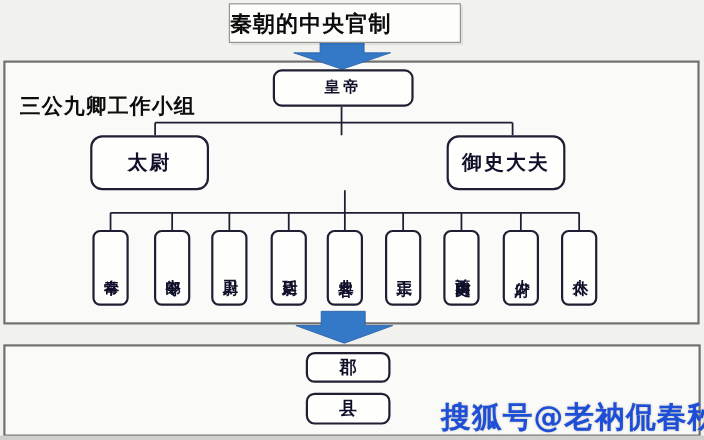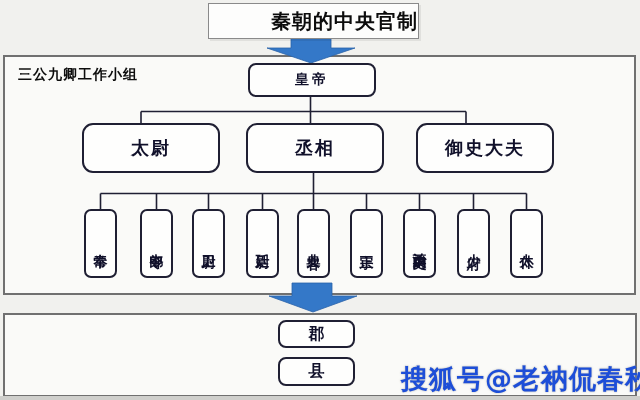--- a/index.html
+++ b/index.html
@@ -17,35 +17,35 @@
   .svg-layer { position:absolute; left:0; top:0; width:640px; height:400px; }
   .box {
     position:absolute; background:#fefefd; border:2px solid #1f1f33;
     display:flex; align-items:center; justify-content:center;
     color:#10102a; font-weight:bold; text-align:center;
   }
   .title-box {
     position:absolute; left:208px; top:3px; width:211px; height:36px;
     background:#fdfdfc; border:1px solid #8a8a8a;
     box-shadow:2px 2px 0 rgba(0,0,0,0.07);
-    display:flex; align-items:center; justify-content:flex-end;
+    display:flex; align-items:center; justify-content:flex-start;
     font-size:20px; font-weight:bold; color:#0c0c0c; letter-spacing:1px;
   }
   .emperor { left:248px; top:63px; width:128px; height:34px; border-radius:8px; font-size:14px; letter-spacing:3px; }
-  .lord    { top:123px; height:50px; width:138px; border-radius:11px; font-size:18px; letter-spacing:2px; }
+  .lord    { top:123px; height:50px; width:108px; border-radius:11px; font-size:18px; letter-spacing:2px; }
   .minister {
     top:209px; width:33px; height:69px; border-radius:7px;
     font-size:14px; line-height:1.08;
     writing-mode:vertical-rl; text-orientation:upright; letter-spacing:1px;
   }
   .local { left:278px; width:77px; border-radius:8px; font-size:16px; }
   .section-label {
     position:absolute; font-weight:bold; color:#0d0d0d; letter-spacing:1px;
   }
-  .label-top    { left:18px; top:66px;  font-size:14px; }
+  .label-top    { left:18px; top:84px;  font-size:19px; }
   .label-bottom { left:13px; top:318px; font-size:17px; }
   .watermark {
     position:absolute; left:401px; top:361px; width:236px;
     font-size:27px; font-weight:bold; letter-spacing:1px;
     color:#1d4ed8; text-shadow:0 0 2px rgba(150,150,145,0.75);
     white-space:nowrap;
   }
   .bottom-strip {
     position:absolute; left:0; top:396px; width:640px; height:4px; background:#cfcfcc;
   }
@@ -78,24 +78,21 @@
 
   <div class="section-label label-top">三公九卿工作小组</div>
 
   <div class="box emperor">
     <span>皇帝</span>
   </div>
 
   <div class="box lord" style="left:82px">
     <span>太尉</span>
   </div>
-  <div class="box lord" style="left:246px">
-    <span>丞相</span>
-  </div>
-  <div class="box lord" style="left:416px">
+  <div class="box lord" style="left:406px">
     <span>御史大夫</span>
   </div>
 
   <div class="box minister" style="left:84px">
     <span>奉常</span>
   </div>
   <div class="box minister" style="left:140px">
     <span>郎中令</span>
   </div>
   <div class="box minister" style="left:192px">

